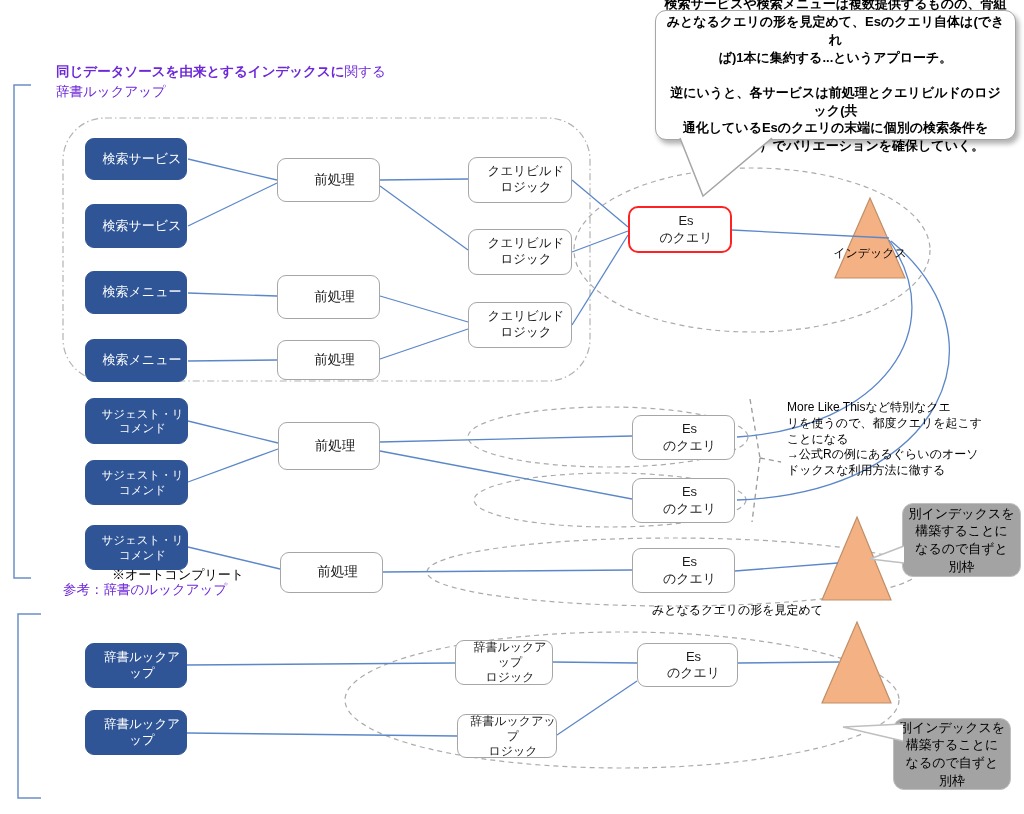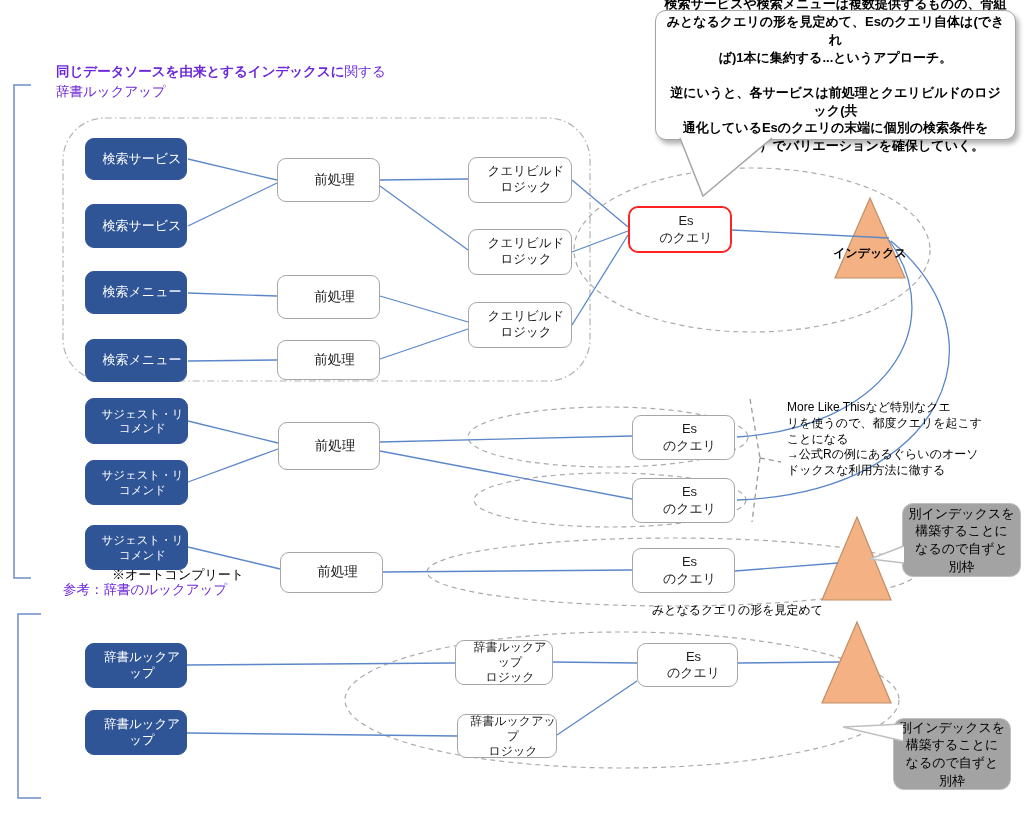--- a/index.html
+++ b/index.html
@@ -139,21 +139,21 @@
 のクエリ</div>
   <div class="node wnode preline" style="left:632px;top:415px;width:103px;height:45px;font-size:13px;">Es
 のクエリ</div>
   <div class="node wnode preline" style="left:632px;top:478px;width:103px;height:45px;font-size:13px;">Es
 のクエリ</div>
   <div class="node wnode preline" style="left:632px;top:548px;width:103px;height:45px;font-size:13px;">Es
 のクエリ</div>
   <div class="node wnode preline" style="left:637px;top:643px;width:101px;height:44px;font-size:13px;">Es
 のクエリ</div>
 
-  <div class="label" style="left:832px;top:245px;width:76px;text-align:center;font-size:12px;font-weight:bold;">インデックス</div>
+  <div class="label" style="left:832px;top:245px;width:76px;text-align:center;font-size:12px;">インデックス</div>
   <div class="label" style="left:112px;top:566px;font-size:13px;">※オートコンプリート</div>
   <div class="label" style="left:652px;top:602px;font-size:12px;">みとなるクエリの形を見定めて</div>
   <div class="label note preline" style="left:787px;top:400px;width:237px;">More Like Thisなど特別なクエ
 リを使うので、都度クエリを起こす
 ことになる
 →公式Rの例にあるぐらいのオーソ
 ドックスな利用方法に徹する</div>
 
   <div class="bubble preline" style="left:655px;top:10px;width:361px;height:130px;padding:4px 8px;">検索サービスや検索メニューは複数提供するものの、骨組
 みとなるクエリの形を見定めて、Esのクエリ自体は(できれ

